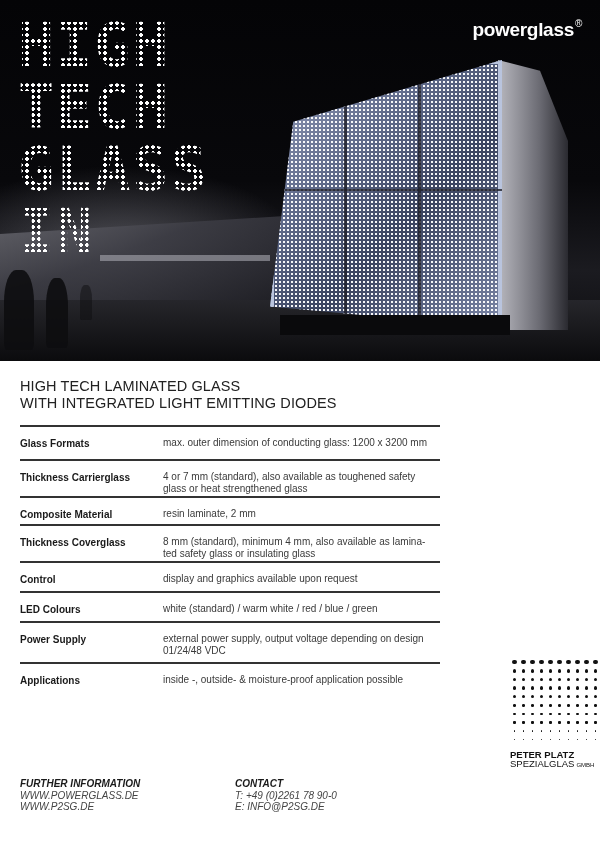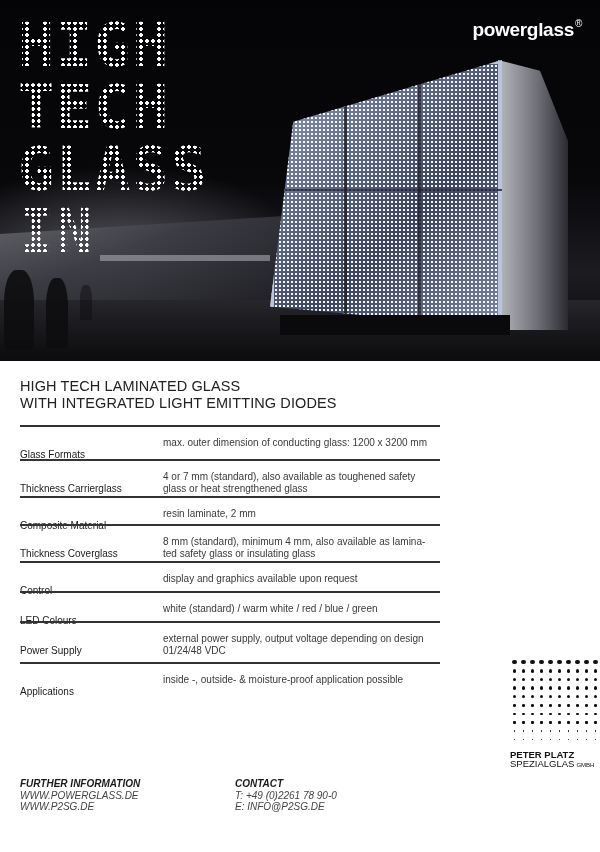--- a/index.html
+++ b/index.html
@@ -52,21 +52,21 @@
   .brand sup { font-size: 10px; font-weight: normal; vertical-align: 9px; margin-left: 1px; }
 
   
   .title { position: absolute; left: 20px; top: 378px; font-size: 14.5px; line-height: 17px;
     color: #222; letter-spacing: 0.1px; font-family: "Liberation Sans", sans-serif; }
   .title span { display: block; }
 
   
   .spec-table { position: absolute; left: 20px; top: 425px; width: 420px; }
   .spec-row { position: relative; border-top: 2px solid #333; display: flex; align-items: flex-start; }
-  .spec-label { width: 143px; font-weight: normal; font-size: 10px; color: #1a1a1a; padding-top: 22px; }
+  .spec-label { width: 143px; font-weight: bold; font-size: 10px; color: #1a1a1a; padding-top: 11px; }
   .spec-value { flex: 1; font-size: 10px; line-height: 12px; color: #3a3a3a; padding-top: 10px; }
   .spec-value span { display: block; }
 
   
   .p2sg-logo { position: absolute; left: 470px; top: 658px; width: 100px; margin-left: 40px; }
   .dot-grid { display: grid; grid-template-columns: repeat(10, 9px); grid-auto-rows: 8.6px; }
   .dot-grid i { display: block; border-radius: 50%; background: #111; justify-self: center; align-self: center; }
   .p2sg-name { margin-top: 6px; font-size: 9.5px; line-height: 9.5px; color: #111; }
   .p2sg-name .l1 { font-weight: bold; display: block; }
   .p2sg-name .l2 { display: block; }

